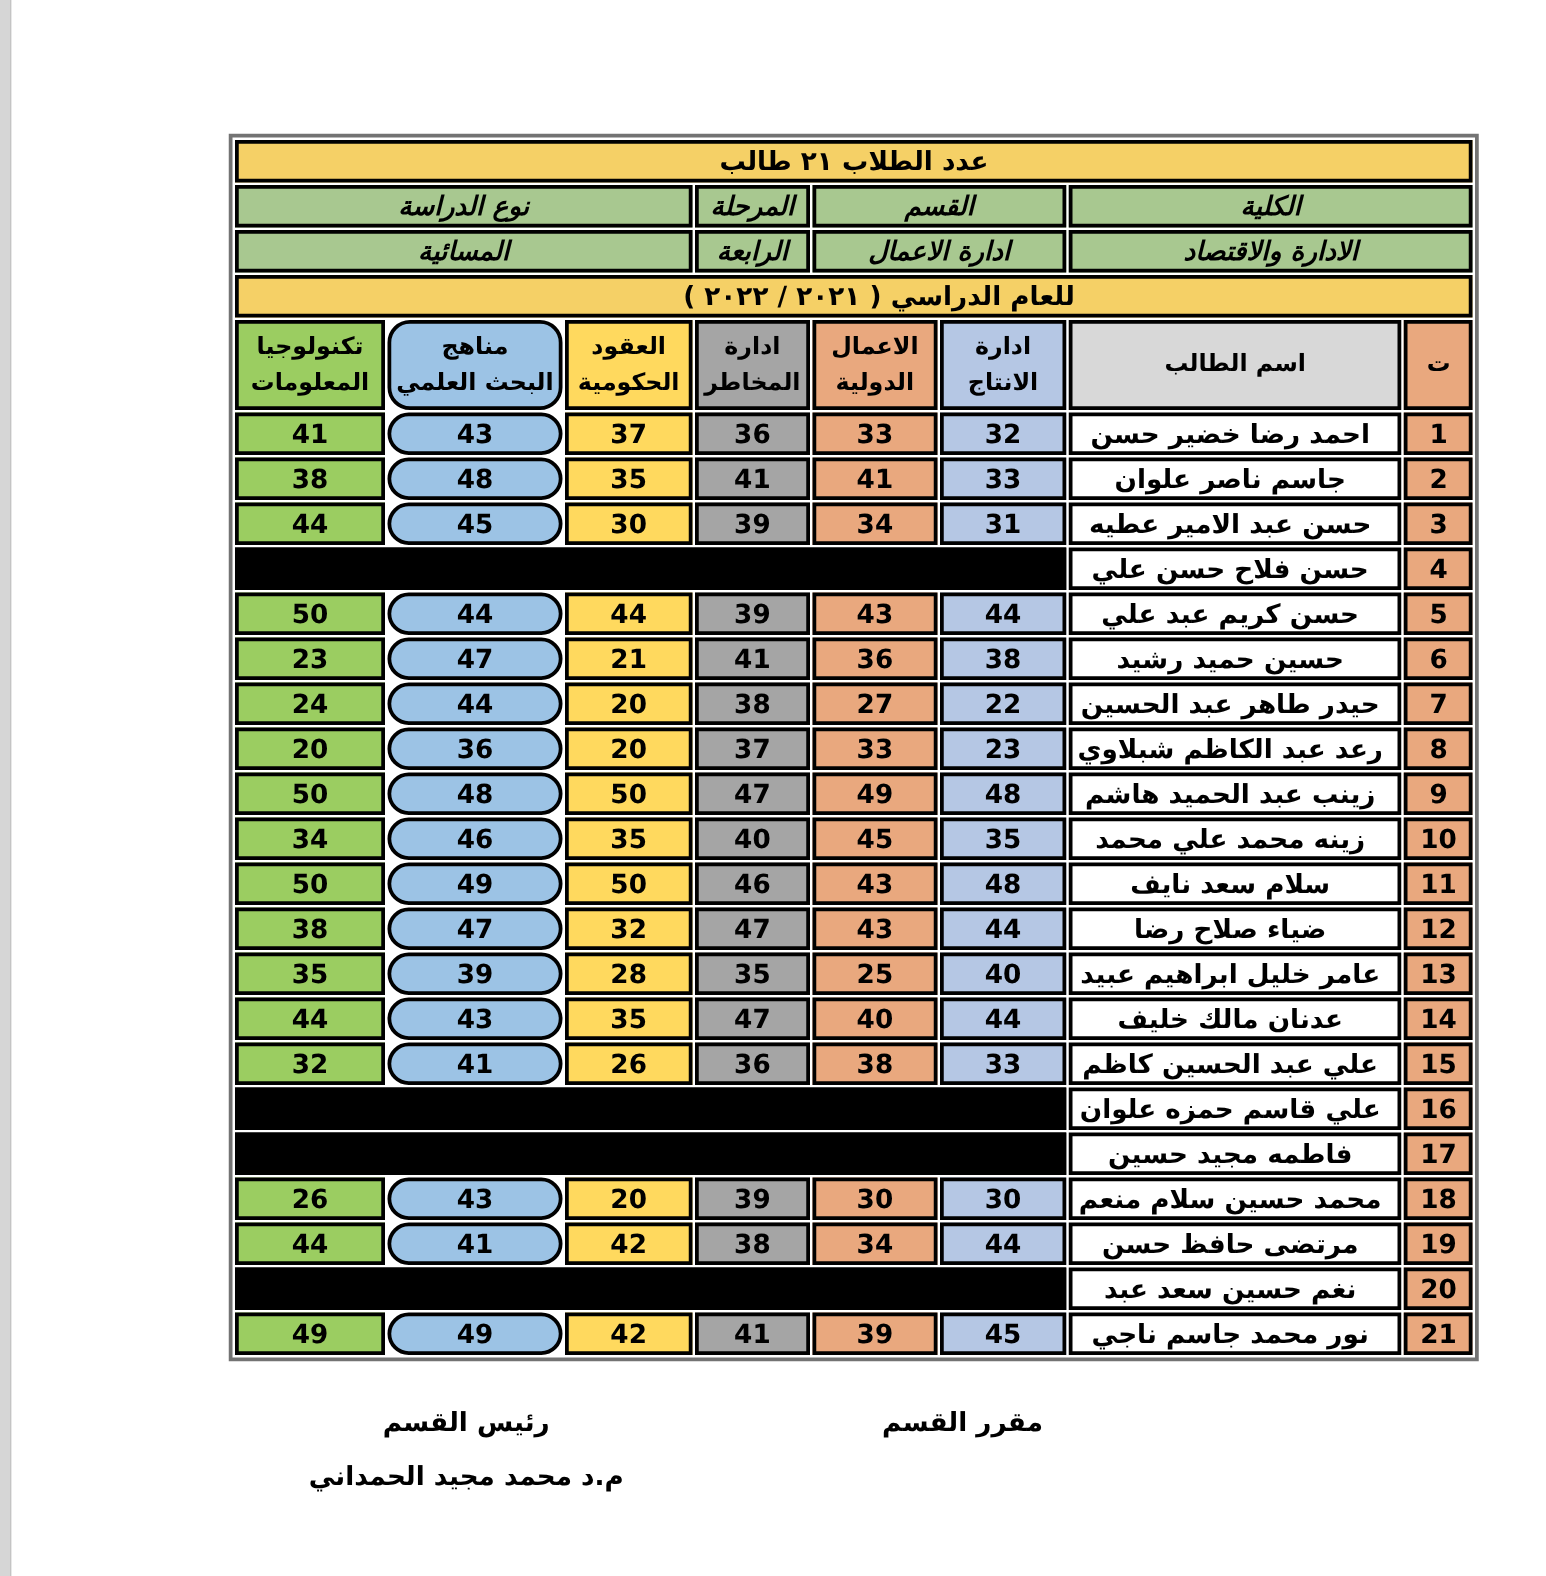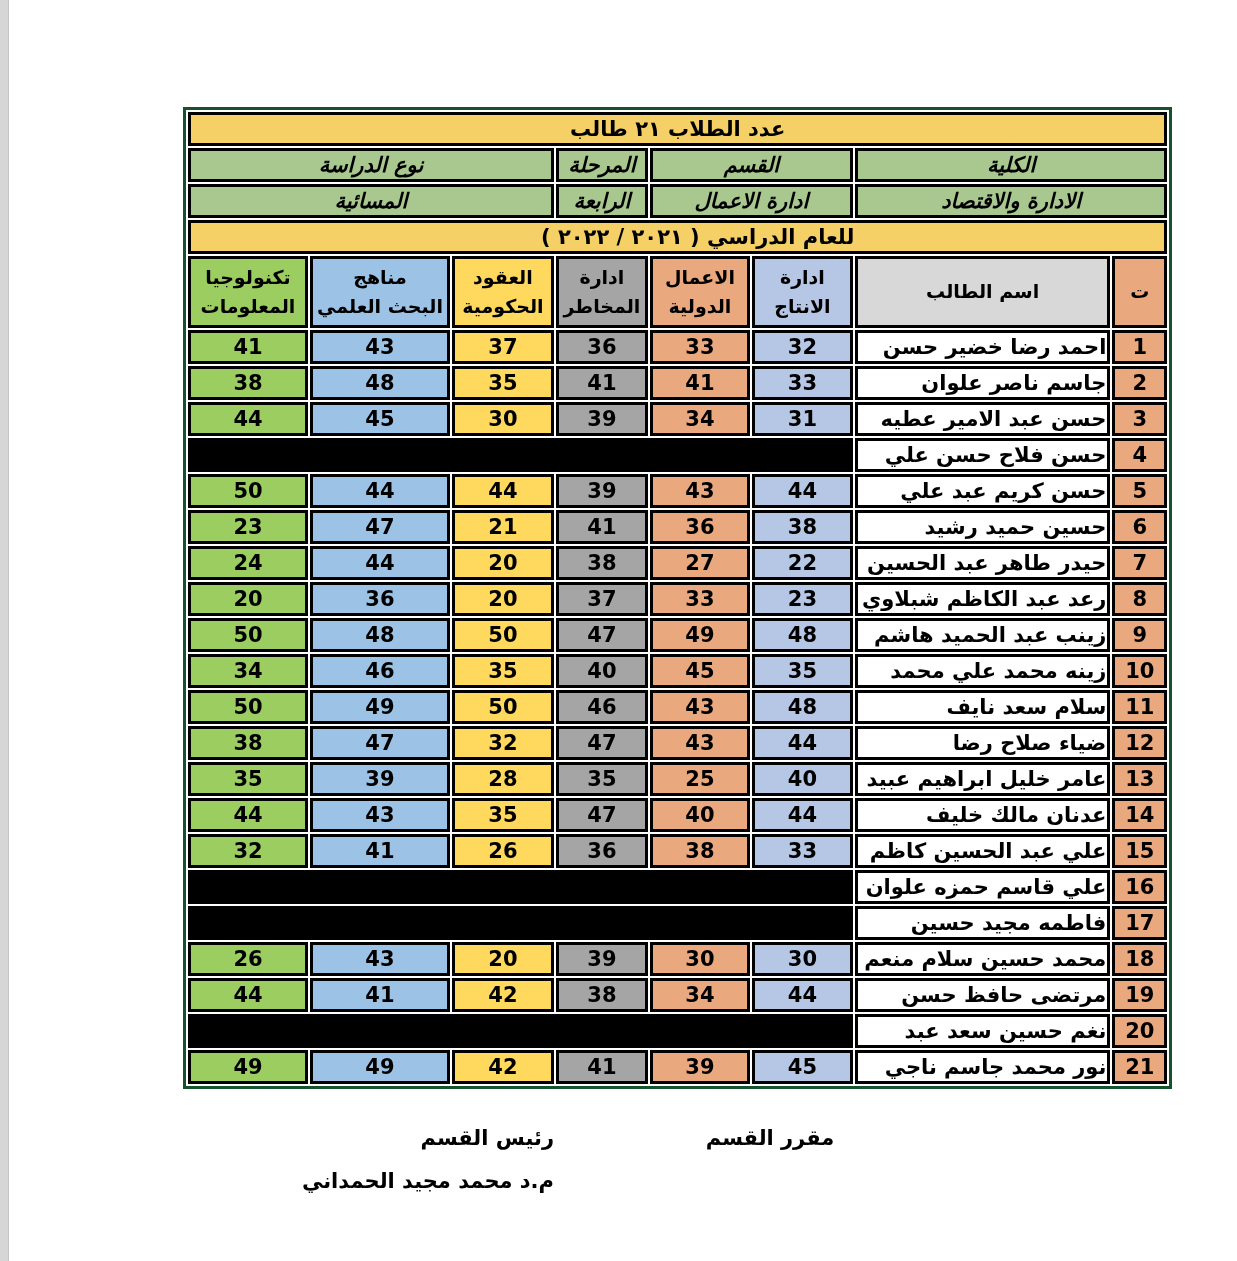--- a/index.html
+++ b/index.html
@@ -19,21 +19,21 @@
   }
   .sheet {
     position: absolute; left: 183px; top: 107px;
     direction: rtl;
   }
   table.grades {
     border-collapse: separate;
     border-spacing: 2px;
     table-layout: fixed;
     background: #ffffff;
-    border: 3px solid #14532d;
+    border: 3px solid #737373;
   }
   .grades th, .grades td {
     border: 3px solid #000;
     font-weight: bold;
     text-align: center;
     vertical-align: middle;
     padding: 0 4px;
     overflow: hidden;
     white-space: nowrap;
   }
@@ -41,40 +41,40 @@
   .r-title td   { height: 36px; font-size: 22px; background: var(--yellow-band); }
   .r-info td    { height: 36px; font-size: 21px; background: var(--green-band); font-style: italic; }
   .r-year td    { height: 34px; font-size: 21px; background: var(--yellow-band); padding-left: 44px; }
   .r-cols th    { height: 72px; font-size: 19px; line-height: 1.55; }
   .grades tbody td { height: 34px; font-size: 21px; }
   .r-cols th span { display: block; }
 
   
   .h-no,  td.num    { background: var(--serial-orange); }
   .h-name           { background: var(--name-header-gray); font-size: 21px; margin-left: 19px; }
-  td.name           { background: #ffffff; text-align: right; font-size: 19px; padding-right: 1px; }
+  td.name           { background: #ffffff; font-size: 19px; padding-right: 12px; }
   .c-prod { background: var(--production-blue); }
   .c-intl { background: var(--international-orange); }
   .c-risk { background: var(--risk-gray); }
   .c-cont { background: var(--contracts-yellow); }
-  .c-res  { background: var(--research-blue); }
+  .c-res  { background: var(--research-blue); border-radius: 18px; }
   .c-it   { background: var(--it-green); }
   td.redacted { background: var(--redacted-black); border-color: var(--redacted-black); }
 
   
   .sig {
     position: absolute;
     width: 340px;
     text-align: center;
     font-weight: bold;
     font-size: 21px;
     direction: rtl;
   }
   .sig-right { left: 600px; top: 1126px; }
-  .sig-left  { left: 214px; top: 1126px; text-align: right; }
+  .sig-left  { left: 203px; top: 1126px; }
   .sig .sig-name { margin-top: 19px; }
 </style>
 </head>
 <body>
 
 <div class="left-strip"></div>
 
 <div class="sheet">
   <table class="grades">
     <colgroup>

